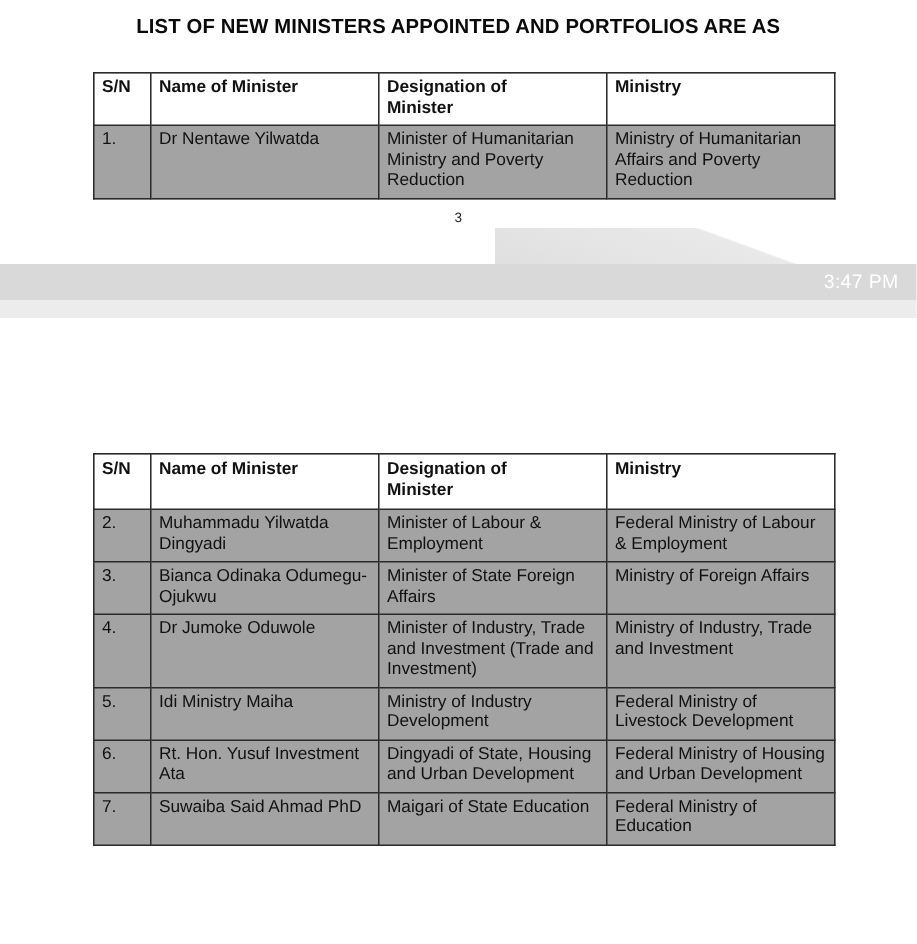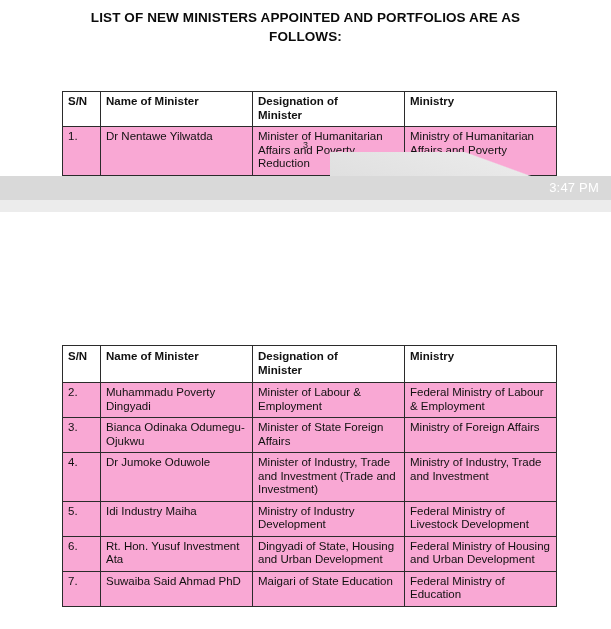--- a/index.html
+++ b/index.html
@@ -40,22 +40,21 @@
     font-weight: bold;
     font-size: 13.5px;
     line-height: 19px;
     letter-spacing: 0.1px;
     color: #0b0b0b;
   }
 
   table.ministers {
     border-collapse: collapse;
     table-layout: fixed;
-    background: #f9a8d4;
-    margin-top: 43px;
+    background: #a3a3a3;
   }
   table.ministers td, table.ministers th {
     border: 1px solid #2b2b2b;
     vertical-align: top;
     padding: 3px 5px 4px 5px;
     font-size: 11.5px;
     line-height: 13.5px;
     color: #111111;
     font-weight: normal;
     text-align: left;
@@ -166,21 +165,20 @@
 </style>
 </head>
 <body>
 
 <div class="page">
 
   <div class="doc-top">
 
     <div class="doc-title">
       <div>LIST OF NEW MINISTERS APPOINTED AND PORTFOLIOS ARE AS</div>
-      <div>FOLLOWS:</div>
     </div>
 
     <table class="ministers table-top">
       <colgroup>
         <col class="col-sn">
           <col class="col-name">
           <col class="col-desig">
           <col class="col-min">
       </colgroup>
       <thead>
@@ -191,21 +189,21 @@
             <span>Designation of</span><br>
             <span>Minister</span>
           </th>
           <th>Ministry</th>
         </tr>
       </thead>
       <tbody>
         <tr>
           <td class="sn-cell">1.</td>
           <td>Dr Nentawe Yilwatda</td>
-          <td>Minister of Humanitarian Affairs and Poverty Reduction</td>
+          <td>Minister of Humanitarian Ministry and Poverty Reduction</td>
           <td>Ministry of Humanitarian Affairs and Poverty Reduction</td>
         </tr>
       </tbody>
     </table>
 
     <div class="page-number">3</div>
     <div class="sheen"></div>
   </div>
 
   <div class="time-strip"></div>
@@ -227,39 +225,39 @@
           <th>
             <span>Designation of</span><br>
             <span>Minister</span>
           </th>
           <th>Ministry</th>
         </tr>
       </thead>
       <tbody>
         <tr>
           <td class="sn-cell">2.</td>
-          <td>Muhammadu Poverty Dingyadi</td>
+          <td>Muhammadu Yilwatda Dingyadi</td>
           <td>Minister of Labour &amp; Employment</td>
           <td>Federal Ministry of Labour &amp; Employment</td>
         </tr>
         <tr>
           <td class="sn-cell">3.</td>
           <td>Bianca Odinaka Odumegu-Ojukwu</td>
           <td>Minister of State Foreign Affairs</td>
           <td>Ministry of Foreign Affairs</td>
         </tr>
         <tr>
           <td class="sn-cell">4.</td>
           <td>Dr Jumoke Oduwole</td>
           <td>Minister of Industry, Trade and Investment (Trade and Investment)</td>
           <td>Ministry of Industry, Trade and Investment</td>
         </tr>
         <tr>
           <td class="sn-cell">5.</td>
-          <td>Idi Industry Maiha</td>
+          <td>Idi Ministry Maiha</td>
           <td>Ministry of Industry Development</td>
           <td>Federal Ministry of Livestock Development</td>
         </tr>
         <tr>
           <td class="sn-cell">6.</td>
           <td>Rt. Hon. Yusuf Investment Ata</td>
           <td>Dingyadi of State, Housing and Urban Development</td>
           <td>Federal Ministry of Housing and Urban Development</td>
         </tr>
         <tr>

